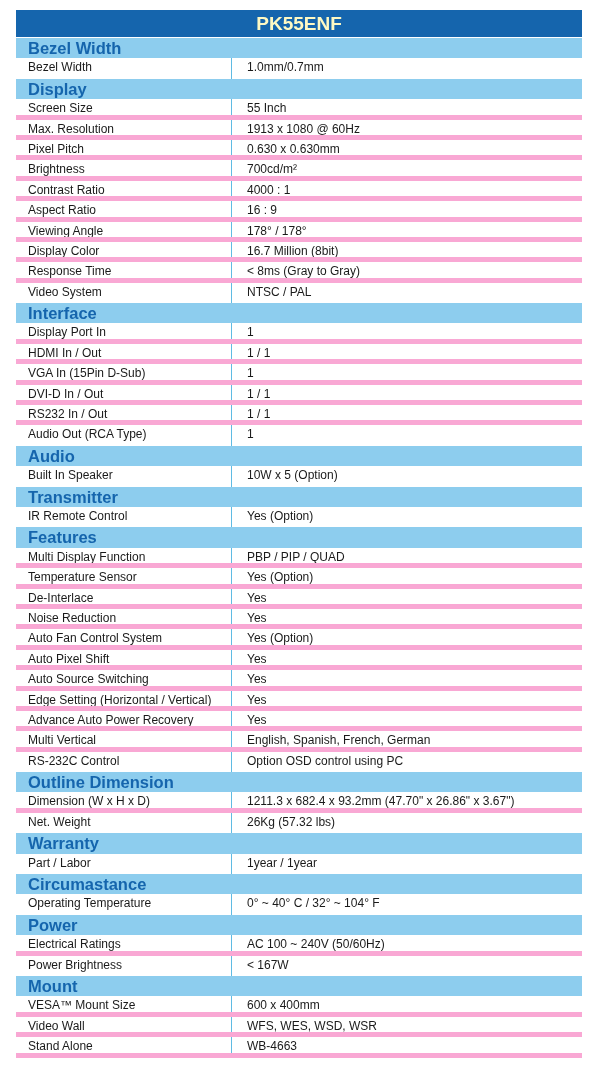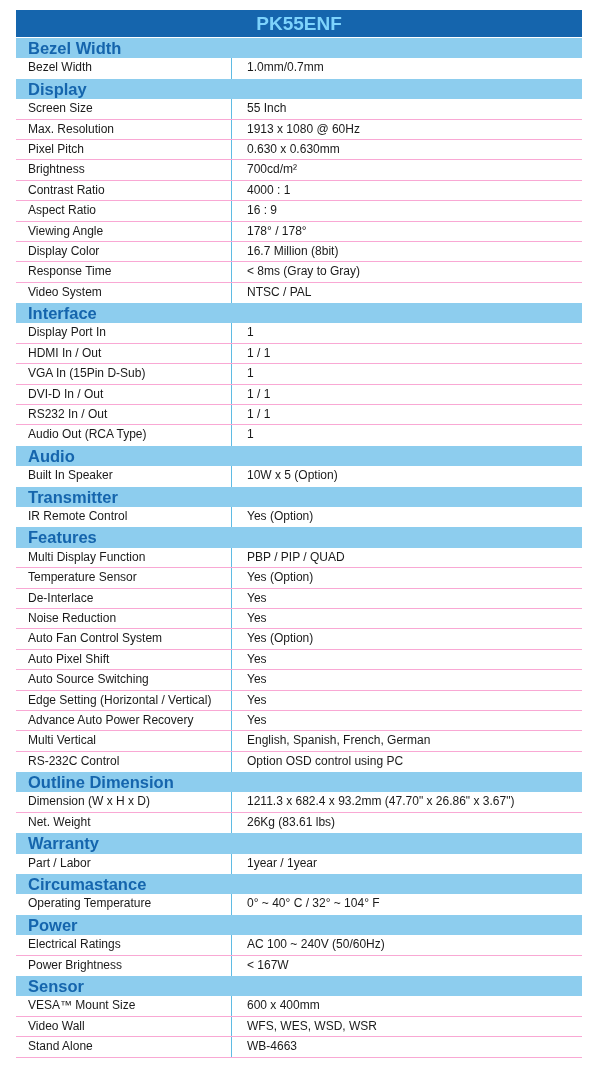--- a/index.html
+++ b/index.html
@@ -1,23 +1,23 @@
 <!DOCTYPE html>
 <html><head>
 <meta charset="utf-8">
 <style>
   html, body { margin: 0; padding: 0; background: #ffffff; }
   body { width: 608px; height: 1074px; position: relative; overflow: hidden;
          font-family: "Liberation Sans", sans-serif; }
   .sheet { position: absolute; left: 16px; top: 10px; width: 566px; }
-  .title { height: 27px; background: #1565ad; color: #7dd3fc; font-weight: bold;
+  .title { height: 27px; background: #1565ad; color: #fef9c3; font-weight: bold;
            font-size: 19px; text-align: center; line-height: 27px; margin-bottom: 1px; }
   .section { height: 20.4px; background: #8dcdee; color: #1565ad; font-weight: bold;
              font-size: 16.5px; line-height: 21px; padding-left: 12px; box-sizing: border-box; }
-  .row { height: 20.4px; display: flex; border-bottom: 1px solid #f9a8d4; box-sizing: border-box;
+  .row { height: 20.4px; display: flex; border-bottom: 5px solid #f9a8d4; box-sizing: border-box;
          font-size: 12px; color: #1a1a1a; line-height: 19px; }
   .row .k { width: 216px; padding-left: 12px; border-right: 1px solid #5fbbe3; box-sizing: border-box;
             white-space: nowrap; overflow: hidden; }
   .row .v { flex: 1; padding-left: 15px; white-space: nowrap; overflow: hidden; }
   .section + .row, .row.before-section { }
   .row.before-section { border-bottom: none; }
 </style>
 </head>
 <body>
 
@@ -150,42 +150,42 @@
         <div class="k">RS-232C Control</div>
         <div class="v">Option OSD control using PC</div>
       </div>
       <div class="section">Outline Dimension</div>
       <div class="row">
         <div class="k">Dimension (W x H x D)</div>
         <div class="v">1211.3 x 682.4 x 93.2mm (47.70" x 26.86" x 3.67")</div>
       </div>
       <div class="row before-section">
         <div class="k">Net. Weight</div>
-        <div class="v">26Kg (83.61 lbs)</div>
+        <div class="v">26Kg (57.32 lbs)</div>
       </div>
       <div class="section">Warranty</div>
       <div class="row before-section">
         <div class="k">Part / Labor</div>
         <div class="v">1year / 1year</div>
       </div>
       <div class="section">Circumastance</div>
       <div class="row before-section">
         <div class="k">Operating Temperature</div>
         <div class="v">0° ~ 40° C / 32° ~ 104° F</div>
       </div>
       <div class="section">Power</div>
       <div class="row">
         <div class="k">Electrical Ratings</div>
         <div class="v">AC 100 ~ 240V (50/60Hz)</div>
       </div>
       <div class="row before-section">
         <div class="k">Power Brightness</div>
         <div class="v">&lt; 167W</div>
       </div>
-      <div class="section">Sensor</div>
+      <div class="section">Mount</div>
       <div class="row">
         <div class="k">VESA™ Mount Size</div>
         <div class="v">600 x 400mm</div>
       </div>
       <div class="row">
         <div class="k">Video Wall</div>
         <div class="v">WFS, WES, WSD, WSR</div>
       </div>
       <div class="row">
         <div class="k">Stand Alone</div>

